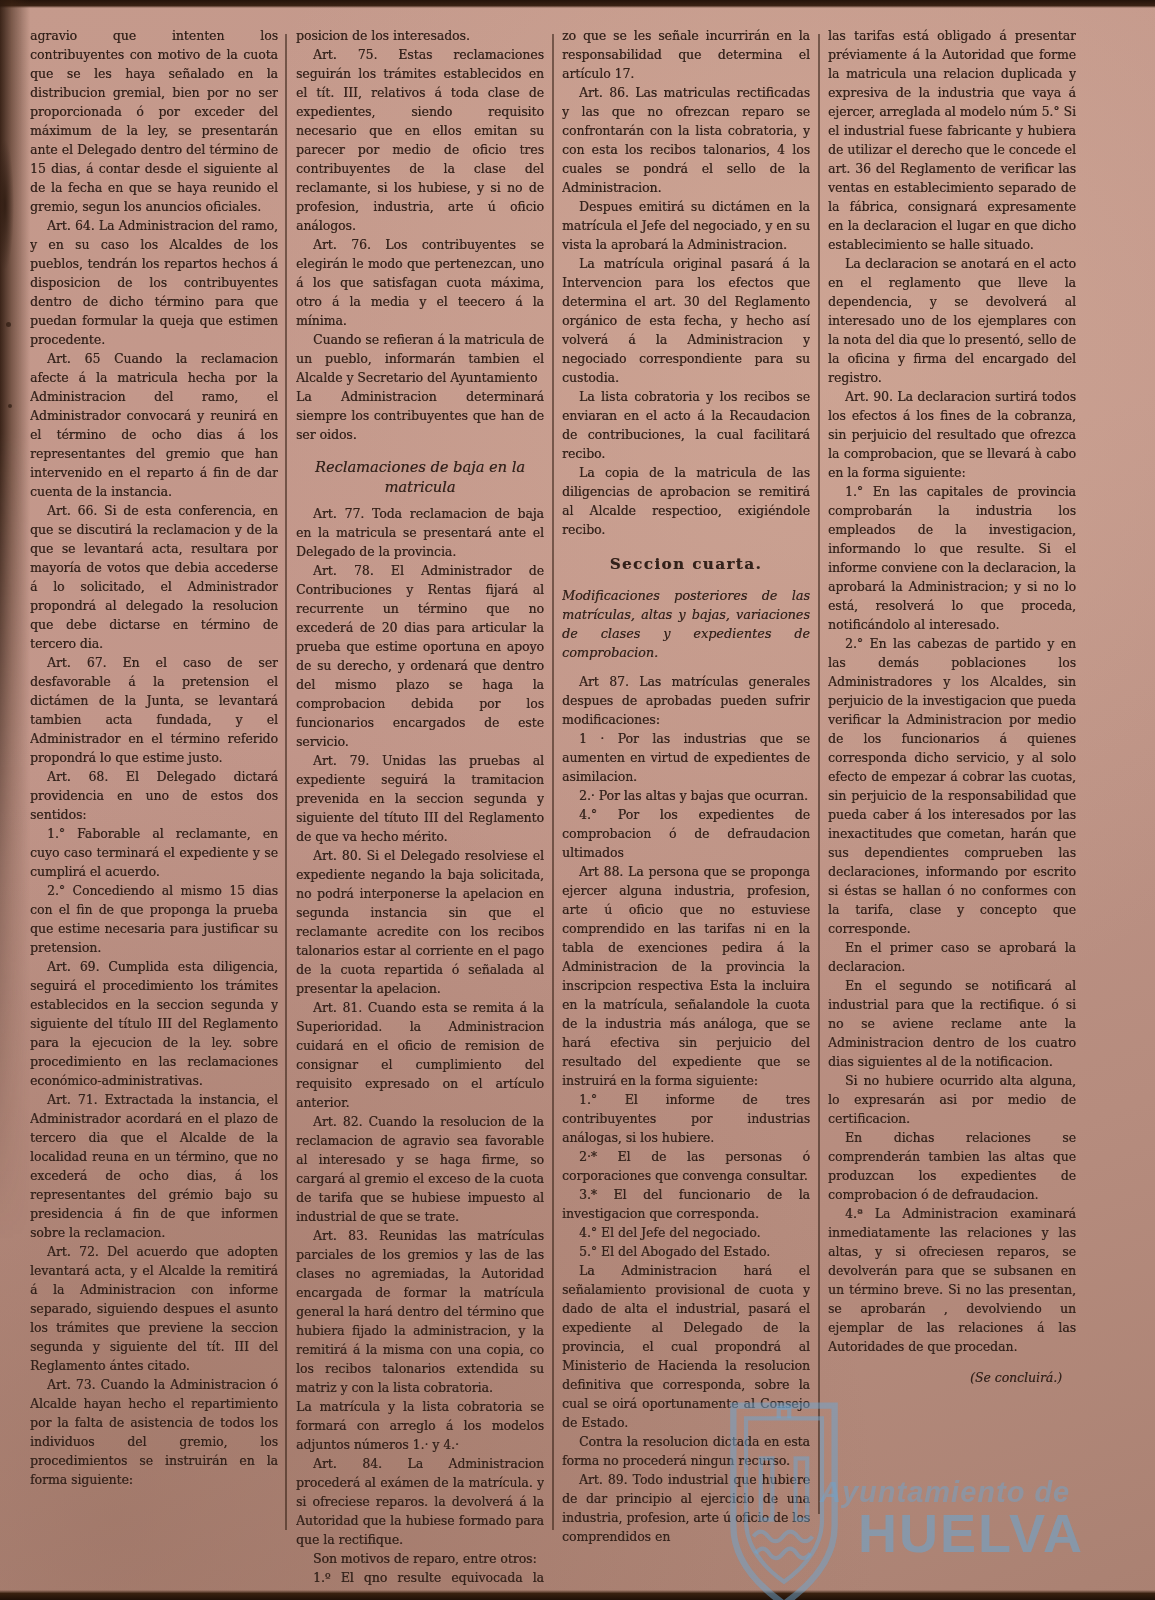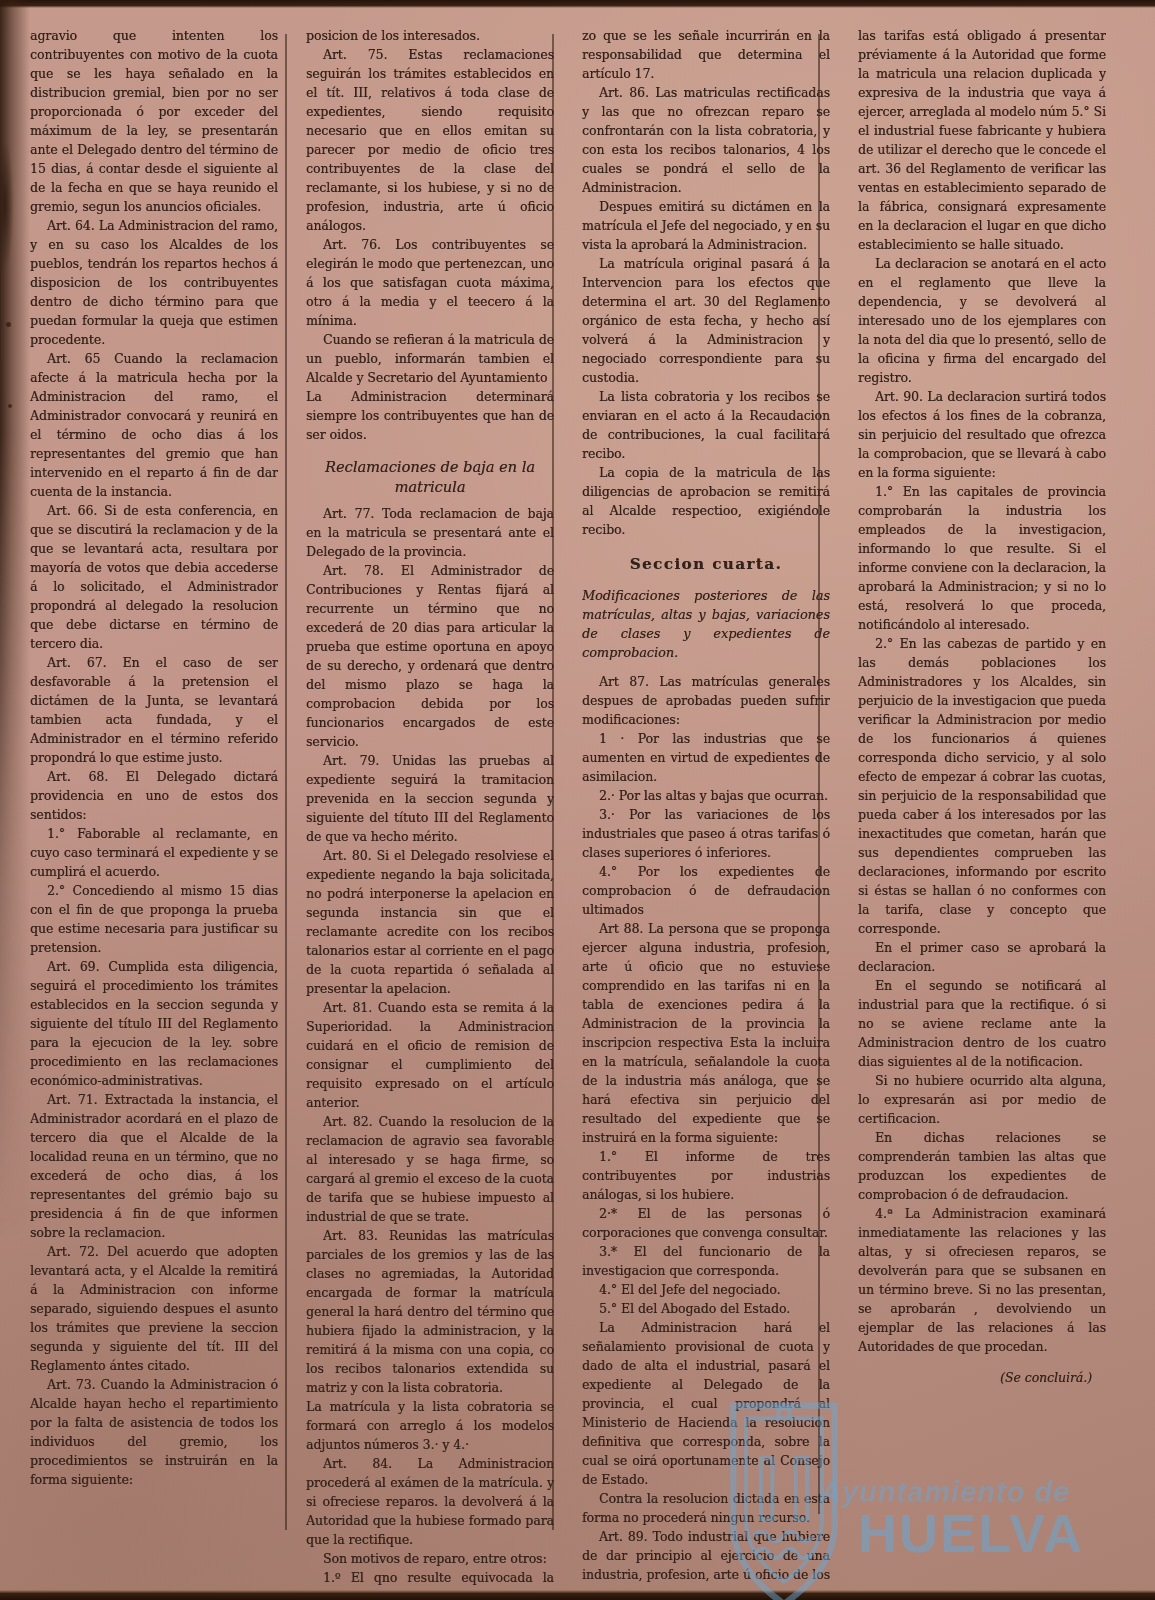--- a/index.html
+++ b/index.html
@@ -21,21 +21,21 @@
     background:linear-gradient(to right, rgba(46,26,15,.92) 0%, rgba(60,35,20,.55) 38%, rgba(60,35,20,0) 100%);
     -webkit-mask-image:linear-gradient(to bottom,#000 0%,#000 35%,rgba(0,0,0,.35) 70%,transparent 100%);
     mask-image:linear-gradient(to bottom,#000 0%,#000 35%,rgba(0,0,0,.35) 70%,transparent 100%);}
   .blotch{position:absolute;left:-4px;top:140px;width:18px;height:130px;border-radius:50%;
     background:radial-gradient(closest-side, rgba(40,22,12,.75), rgba(40,22,12,0));}
   .speck{position:absolute;width:5px;height:5px;border-radius:50%;background:rgba(44,26,16,.7);}
   .speck.s1{left:6px;top:322px;}
   .speck.s2{left:8px;top:404px;width:4px;height:4px;}
 
   
-  .cols{position:absolute;left:30px;top:26px;display:flex;gap:28px;}
+  .cols{position:absolute;left:30px;top:26px;display:flex;gap:18px;}
   .col{width:248px;height:1560px;overflow:hidden;
     font-size:12.4px;line-height:19px;text-align:justify;
     text-shadow:0.4px 0.4px 0.5px rgba(48,30,20,.55);}
   .divider{position:absolute;width:2px;background:rgba(50,30,18,.55);top:34px;}
   .divider.d1{left:285px;height:1496px;}
   .divider.d2{left:552px;height:1496px;}
   .divider.d3{left:818px;height:1480px;}
 
   .blk{margin:0;}
   .para{text-indent:17px;}
@@ -95,38 +95,37 @@
         <p class="blk para">Cuando se refieran á la matricula de un pueblo, informarán tambien el Alcalde y Secretario del Ayuntamiento</p>
         <p class="blk cont">La Administracion determinará siempre los contribuyentes que han de ser oidos.</p>
         <p class="blk heading-italic">Reclamaciones de baja en la matricula</p>
         <p class="blk para">Art. 77. Toda reclamacion de baja en la matricula se presentará ante el Delegado de la provincia.</p>
         <p class="blk para">Art. 78. El Administrador de Contribuciones y Rentas fijará al recurrente un término que no excederá de 20 dias para articular la prueba que estime oportuna en apoyo de su derecho, y ordenará que dentro del mismo plazo se haga la comprobacion debida por los funcionarios encargados de este servicio.</p>
         <p class="blk para">Art. 79. Unidas las pruebas al expediente seguirá la tramitacion prevenida en la seccion segunda y siguiente del títuto III del Reglamento de que va hecho mérito.</p>
         <p class="blk para">Art. 80. Si el Delegado resolviese el expediente negando la baja solicitada, no podrá interponerse la apelacion en segunda instancia sin que el reclamante acredite con los recibos talonarios estar al corriente en el pago de la cuota repartida ó señalada al presentar la apelacion.</p>
         <p class="blk para">Art. 81. Cuando esta se remita á la Superioridad. la Administracion cuidará en el oficio de remision de consignar el cumplimiento del requisito expresado on el artículo anterior.</p>
         <p class="blk para">Art. 82. Cuando la resolucion de la reclamacion de agravio sea favorable al interesado y se haga firme, so cargará al gremio el exceso de la cuota de tarifa que se hubiese impuesto al industrial de que se trate.</p>
         <p class="blk para">Art. 83. Reunidas las matrículas parciales de los gremios y las de las clases no agremiadas, la Autoridad encargada de formar la matrícula general la hará dentro del término que hubiera fijado la administracion, y la remitirá á la misma con una copia, co los recibos talonarios extendida su matriz y con la lista cobratoria.</p>
-        <p class="blk cont">La matrícula y la lista cobratoria se formará con arreglo á los modelos adjuntos números 3.· y 4.·</p>
+        <p class="blk cont">La matrícula y la lista cobratoria se formará con arreglo á los modelos adjuntos números 1.· y 4.·</p>
         <p class="blk para">Art. 84. La Administracion procederá al exámen de la matrícula. y si ofreciese reparos. la devolverá á la Autoridad que la hubiese formado para que la rectifique.</p>
         <p class="blk para">Son motivos de reparo, entre otros:</p>
         <p class="blk para">1.º El qno resulte equivocada la partida de agun industrial á las sumas que compongan el total de la matricula.</p>
       </div>
     <div class="col">
         <p class="blk cont">zo que se les señale incurrirán en la responsabilidad que determina el artículo 17.</p>
         <p class="blk para">Art. 86. Las matriculas rectificadas y las que no ofrezcan reparo se confrontarán con la lista cobratoria, y con esta los recibos talonarios, 4 los cuales se pondrá el sello de la Administracion.</p>
         <p class="blk para">Despues emitirá su dictámen en la matrícula el Jefe del negociado, y en su vista la aprobará la Administracion.</p>
         <p class="blk para">La matrícula original pasará á la Intervencion para los efectos que determina el art. 30 del Reglamento orgánico de esta fecha, y hecho así volverá á la Administracion y negociado correspondiente para su custodia.</p>
         <p class="blk para">La lista cobratoria y los recibos se enviaran en el acto á la Recaudacion de contribuciones, la cual facilitará recibo.</p>
         <p class="blk para">La copia de la matricula de las diligencias de aprobacion se remitirá al Alcalde respectioo, exigiéndole recibo.</p>
         <p class="blk heading-bold">Seccion cuarta.</p>
         <p class="blk italic-para">Modificaciones posteriores de las matrículas, altas y bajas, variaciones de clases y expedientes de comprobacion.</p>
         <p class="blk para">Art 87. Las matrículas generales despues de aprobadas pueden sufrir modificaciones:</p>
         <p class="blk para">1 · Por las industrias que se aumenten en virtud de expedientes de asimilacion.</p>
         <p class="blk para">2.· Por las altas y bajas que ocurran.</p>
-        <p class="blk para">3.· Por las variaciones de los industriales que paseo á otras tarifas ó clases superiores ó inferiores.</p>
         <p class="blk para">4.° Por los expedientes de comprobacion ó de defraudacion ultimados</p>
         <p class="blk para">Art 88. La persona que se proponga ejercer alguna industria, profesion, arte ú oficio que no estuviese comprendido en las tarifas ni en la tabla de exenciones pedira á la Administracion de la provincia la inscripcion respectiva Esta la incluira en la matrícula, señalandole la cuota de la industria más análoga, que se hará efectiva sin perjuicio del resultado del expediente que se instruirá en la forma siguiente:</p>
         <p class="blk para">1.° El informe de tres contribuyentes por industrias análogas, si los hubiere.</p>
         <p class="blk para">2·* El de las personas ó corporaciones que convenga consultar.</p>
         <p class="blk para">3.* El del funcionario de la investigacion que corresponda.</p>
         <p class="blk para">4.° El del Jefe del negociado.</p>
         <p class="blk para">5.° El del Abogado del Estado.</p>
         <p class="blk para">La Administracion hará el señalamiento provisional de cuota y dado de alta el industrial, pasará el expediente al Delegado de la provincia, el cual propondrá al Ministerio de Hacienda la resolucion definitiva que corresponda, sobre la cual se oirá oportunamente al Consejo de Estado.</p>
         <p class="blk para">Contra la resolucion dictada en esta forma no procederá ningun recurso.</p>
         <p class="blk para">Art. 89. Todo industrial que hubiere de dar principio al ejercicio de una industria, profesion, arte ú oficio de los comprendidos en</p>

